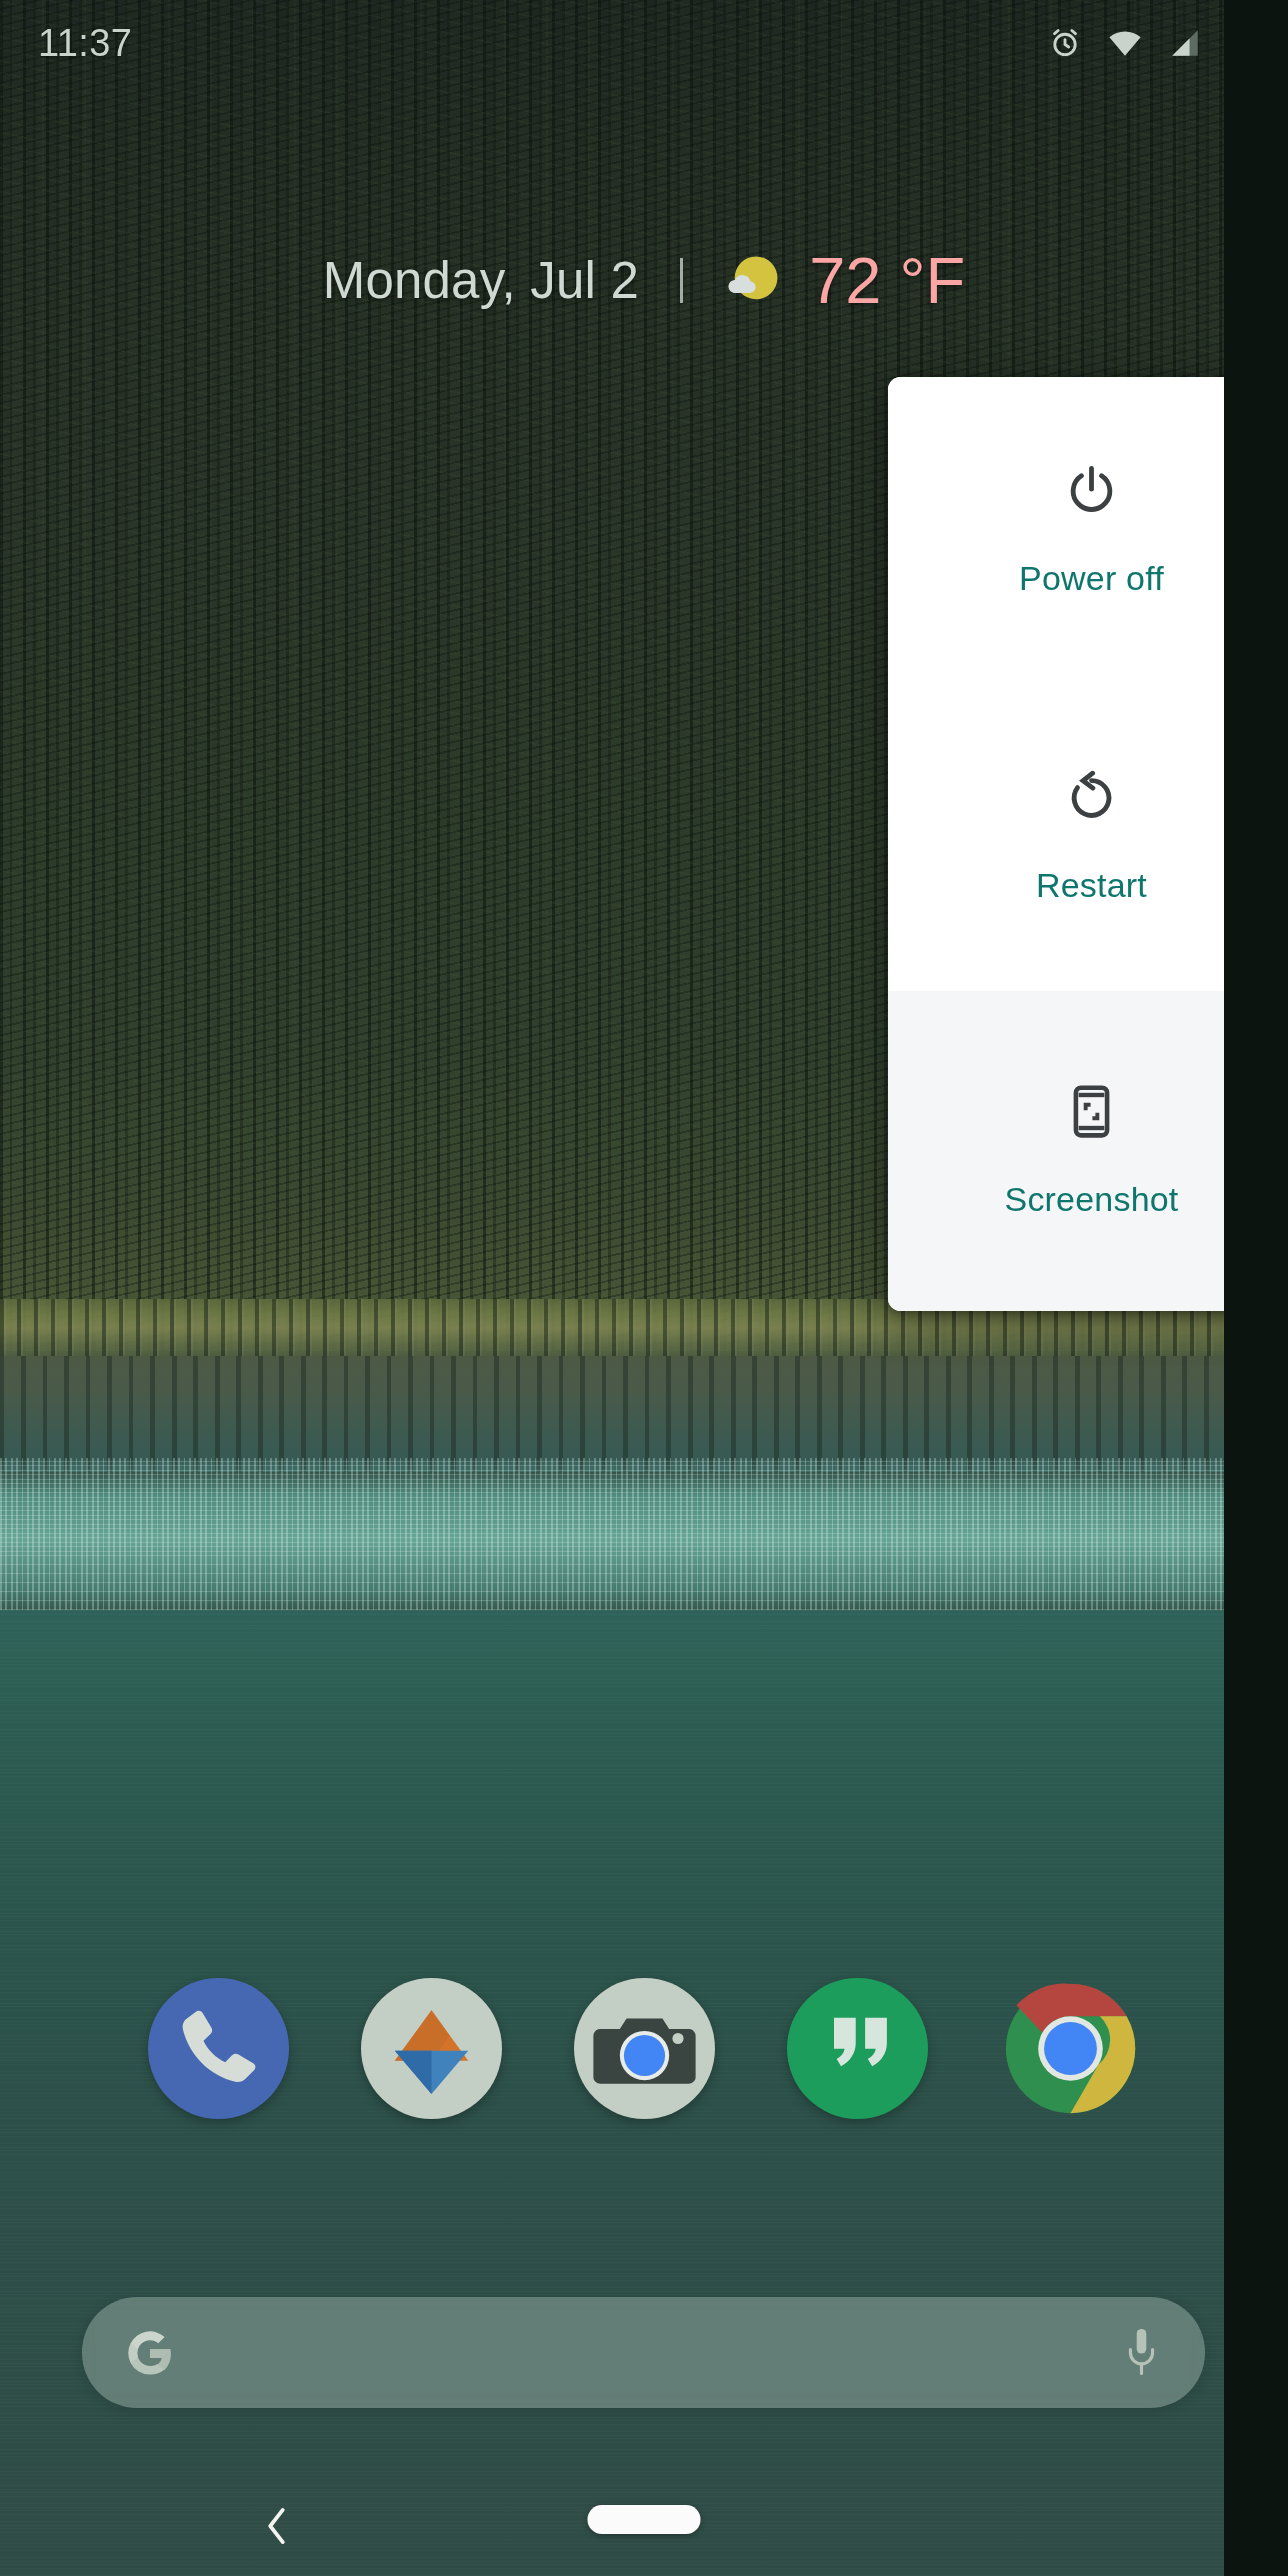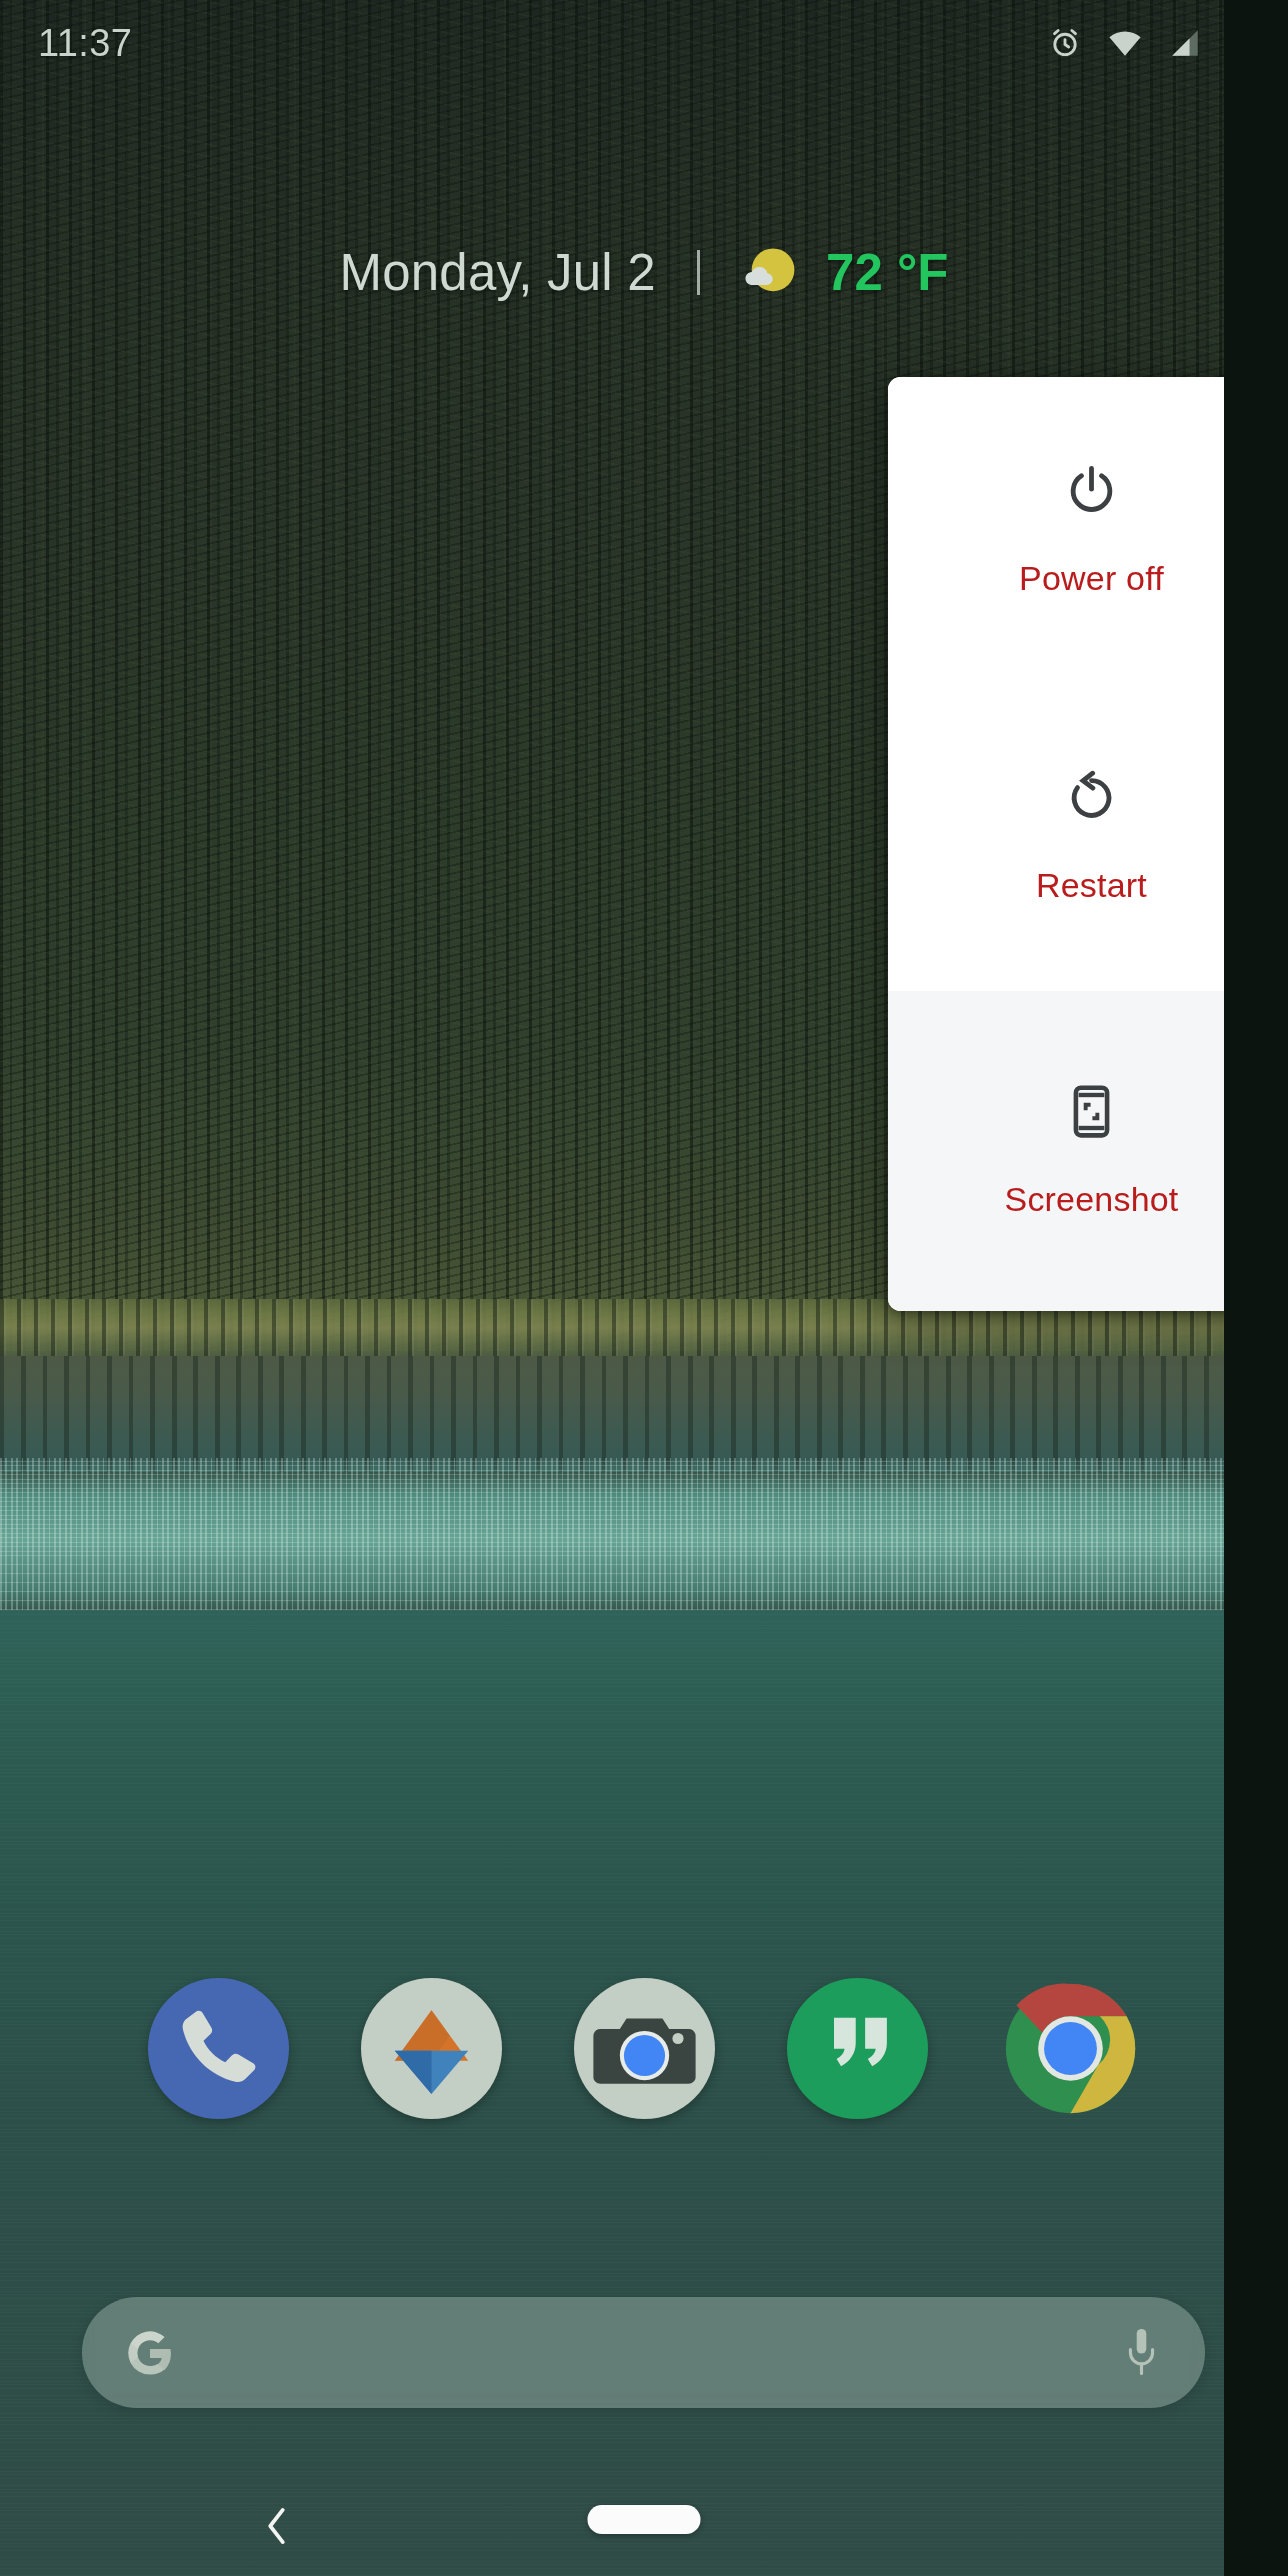--- a/index.html
+++ b/index.html
@@ -168,21 +168,21 @@
     display:inline-block; width:2.7px; height:45px;
     background:#b9c4bd; opacity:.85;
     margin:0 25px;
     box-shadow:0 1.8px 4.5px rgba(0,0,0,.35);
   }
   .dw-weather-icon {
     position:relative; width:57px; height:57px; margin-right:12.5px;
     flex:none;
   }
   .dw-temp {
-    font-size:51px; color:#22c55e; font-weight:700;
+    font-size:65px; color:#fca5a5; font-weight:400;
     text-shadow:0 1.8px 6.3px rgba(0,0,0,.5);
   }
 
   
   .power-menu {
     position:absolute;
     left:888px; top:377px;
     width:407px; height:934px;
     background:#ffffff;
     border-radius:12.5px 0 0 12.5px;
@@ -199,21 +199,21 @@
   .pm-item.pm-a { height:307px; background:#ffffff; }
   .pm-item.pm-b { height:307px; background:#ffffff; }
   .pm-item.pm-c { height:320px; background:#f5f6f7; }
   .pm-icon {
     width:55px; height:55px;
     display:flex; align-items:center; justify-content:center;
     margin-bottom:41px;
   }
   .pm-icon svg { display:block; }
   .pm-label {
-    font-size:34px; color:#b91c1c; font-weight:400;
+    font-size:34px; color:#0f766e; font-weight:400;
     letter-spacing:0.2px;
   }
 
   
   .dock {
     position:absolute; left:0; top:1963px; width:1288px; height:170px;
     display:flex; align-items:center; justify-content:center;
     gap:72px; z-index:14;
   }
   .dock-icon {

